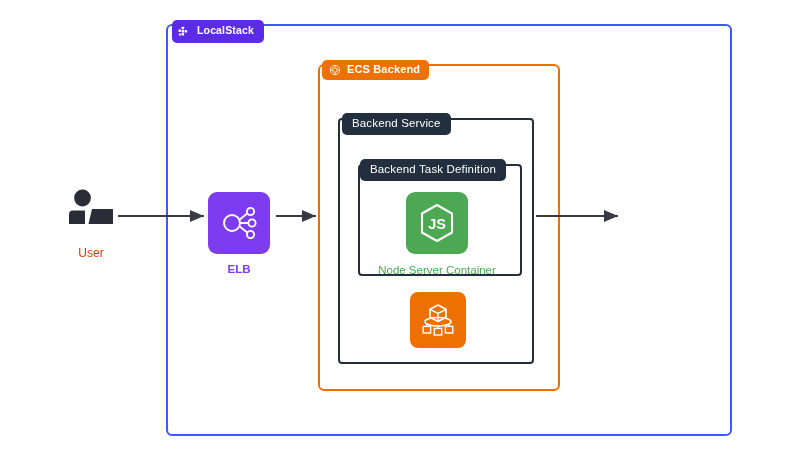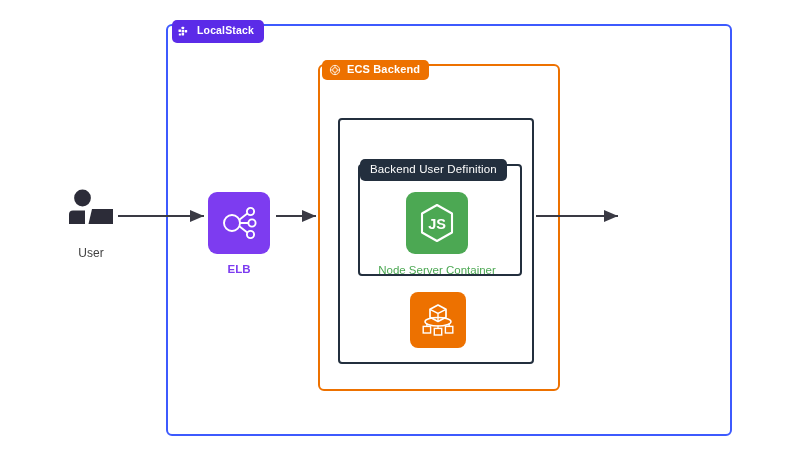--- a/index.html
+++ b/index.html
@@ -104,21 +104,21 @@
   }
   .node-label {
     margin-top: 9px;
     font-size: 11.5px;
     font-weight: 600;
     white-space: nowrap;
   }
 
   #user-node { left: 42px; top: 186px; width: 98px; }
   #user-node .node-tile { width: 62px; height: 48px; background: transparent; }
-  #user-node .node-label { color: #404040; font-weight: 400; font-size: 12px; margin-top: 12px; }
+  #user-node .node-label { color: #c2410c; font-weight: 400; font-size: 12px; margin-top: 12px; }
 
   #elb-node { left: 208px; top: 192px; width: 62px; }
   #elb-node .node-tile { width: 62px; height: 62px; background: #7d3cf0; }
   #elb-node .node-label { color: #7d3cf0; }
 
   #ecr-node { left: 622px; top: 192px; width: 62px; }
   #ecr-node .node-tile { width: 62px; height: 62px; background: #ed7100; }
   #ecr-node .node-label { color: #ed7100; }
 
   #node-container { left: 406px; top: 192px; width: 62px; }
@@ -162,23 +162,26 @@
     <span class="badge-icon">
       <svg width="12" height="12" viewBox="0 0 16 16">
         <circle cx="8" cy="8" r="6.2" fill="none" stroke="#ffffff" stroke-width="1.2" opacity="0.95"></circle>
         <circle cx="8" cy="8" r="3.1" fill="none" stroke="#ffffff" stroke-width="1.2" opacity="0.95"></circle>
         <path d="M8 1.8 L8 4.9 M8 11.1 L8 14.2 M1.8 8 L4.9 8 M11.1 8 L14.2 8" stroke="#ffffff" stroke-width="1.1" opacity="0.9"></path>
       </svg>
     </span>
     <span>ECS Backend</span>
   </div>
 
+  <div class="badge" id="service-badge">
+    <span>Backend Service</span>
+  </div>
 
   <div class="badge" id="taskdef-badge">
-    <span>Backend User Definition</span>
+    <span>Backend Task Definition</span>
   </div>
 
   <div class="node" id="user-node">
     <div class="node-tile">
       <svg width="56" height="44" viewBox="0 0 56 44">
         <circle cx="19.5" cy="10" r="8.4" fill="#2c2c38"></circle>
         <path d="M6 36 L6 26.5 Q6 22.5 10 22.5 L22 22.5 L22 36 Z" fill="#2c2c38"></path>
         <path d="M25.5 36 L29 21 L50 21 L50 36 Z" fill="#2c2c38"></path>
       </svg>
     </div>

